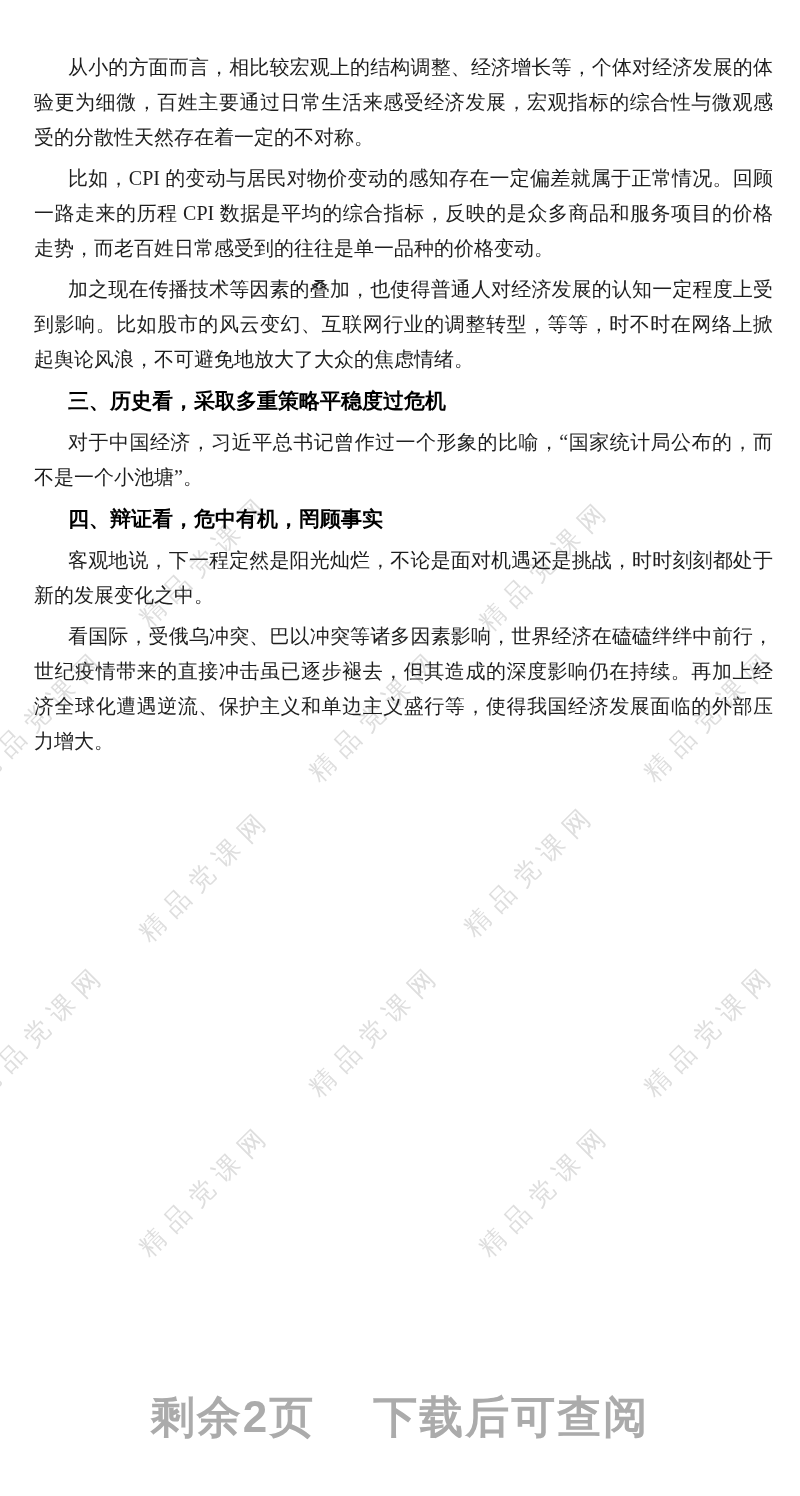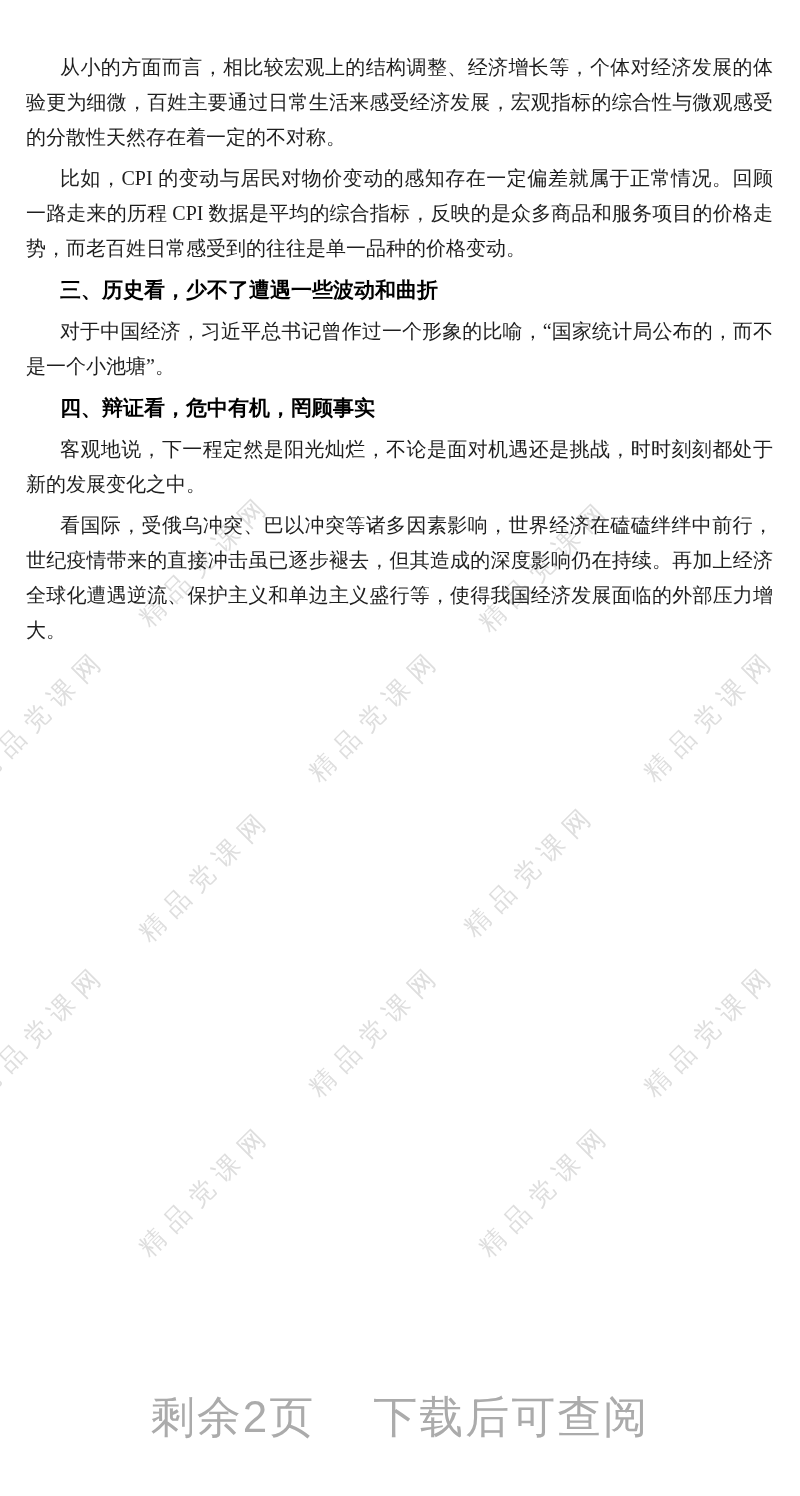--- a/index.html
+++ b/index.html
@@ -29,21 +29,21 @@
     letter-spacing: 9px;
     white-space: nowrap;
     transform: translate(-50%, -50%) rotate(-45deg);
     font-family: "Liberation Sans", sans-serif;
     user-select: none;
   }
   
   .content {
     position: relative;
     z-index: 1;
-    padding: 50px 27px 0 26px;
+    padding: 50px 27px 0 34px;
     color: #1e1e1e;
   }
   .para {
     margin: 0 0 6px 0;
     font-size: 20px;
     line-height: 35px;
     text-align: justify;
     text-indent: 34px;
     word-break: break-all;
   }
@@ -58,21 +58,21 @@
   }
   
   .footer {
     position: absolute;
     left: 0;
     top: 1388px;
     width: 800px;
     text-align: center;
     z-index: 1;
     font-family: "Liberation Sans", "DejaVu Sans", sans-serif;
-    font-weight: normal;
+    font-weight: bold;
     font-size: 44px;
     color: #ababab;
     letter-spacing: 2px;
     white-space: nowrap;
   }
   .footer .gap {
     display: inline-block;
     width: 58px;
   }
 </style>
@@ -92,21 +92,22 @@
       <span class="watermark" style="left: 40px; top: 1030px; color: rgb(222, 222, 222);">精品党课网</span>
       <span class="watermark" style="left: 375px; top: 1030px; color: rgb(222, 222, 222);">精品党课网</span>
       <span class="watermark" style="left: 710px; top: 1030px; color: rgb(222, 222, 222);">精品党课网</span>
       <span class="watermark" style="left: 205px; top: 1190px; color: rgb(222, 222, 222);">精品党课网</span>
       <span class="watermark" style="left: 545px; top: 1190px; color: rgb(222, 222, 222);">精品党课网</span>
     </div>
 
   <main class="content">
     <p class="para">从小的方面而言，相比较宏观上的结构调整、经济增长等，个体对经济发展的体验更为细微，百姓主要通过日常生活来感受经济发展，宏观指标的综合性与微观感受的分散性天然存在着一定的不对称。</p>
     <p class="para">比如，CPI 的变动与居民对物价变动的感知存在一定偏差就属于正常情况。回顾一路走来的历程 CPI 数据是平均的综合指标，反映的是众多商品和服务项目的价格走势，而老百姓日常感受到的往往是单一品种的价格变动。</p>
-    <h2 class="heading">三、历史看，少不了遭遇一些波动和曲折</h2>
+    <p class="para">加之现在传播技术等因素的叠加，也使得普通人对经济发展的认知一定程度上受到影响。比如股市的风云变幻、互联网行业的调整转型，等等，时不时在网络上掀起舆论风浪，不可避免地放大了大众的焦虑情绪。</p>
+    <h2 class="heading">三、历史看，采取多重策略平稳度过危机</h2>
     <p class="para">对于中国经济，习近平总书记曾作过一个形象的比喻，“国家统计局公布的，而不是一个小池塘”。</p>
     <h2 class="heading">四、辩证看，危中有机，罔顾事实</h2>
     <p class="para">客观地说，下一程定然是阳光灿烂，不论是面对机遇还是挑战，时时刻刻都处于新的发展变化之中。</p>
     <p class="para">看国际，受俄乌冲突、巴以冲突等诸多因素影响，世界经济在磕磕绊绊中前行，世纪疫情带来的直接冲击虽已逐步褪去，但其造成的深度影响仍在持续。再加上经济全球化遭遇逆流、保护主义和单边主义盛行等，使得我国经济发展面临的外部压力增大。</p>
   </main>
 
   <div class="footer">
     <span>剩余2页</span><span class="gap"></span><span>下载后可查阅</span>
   </div>
 

